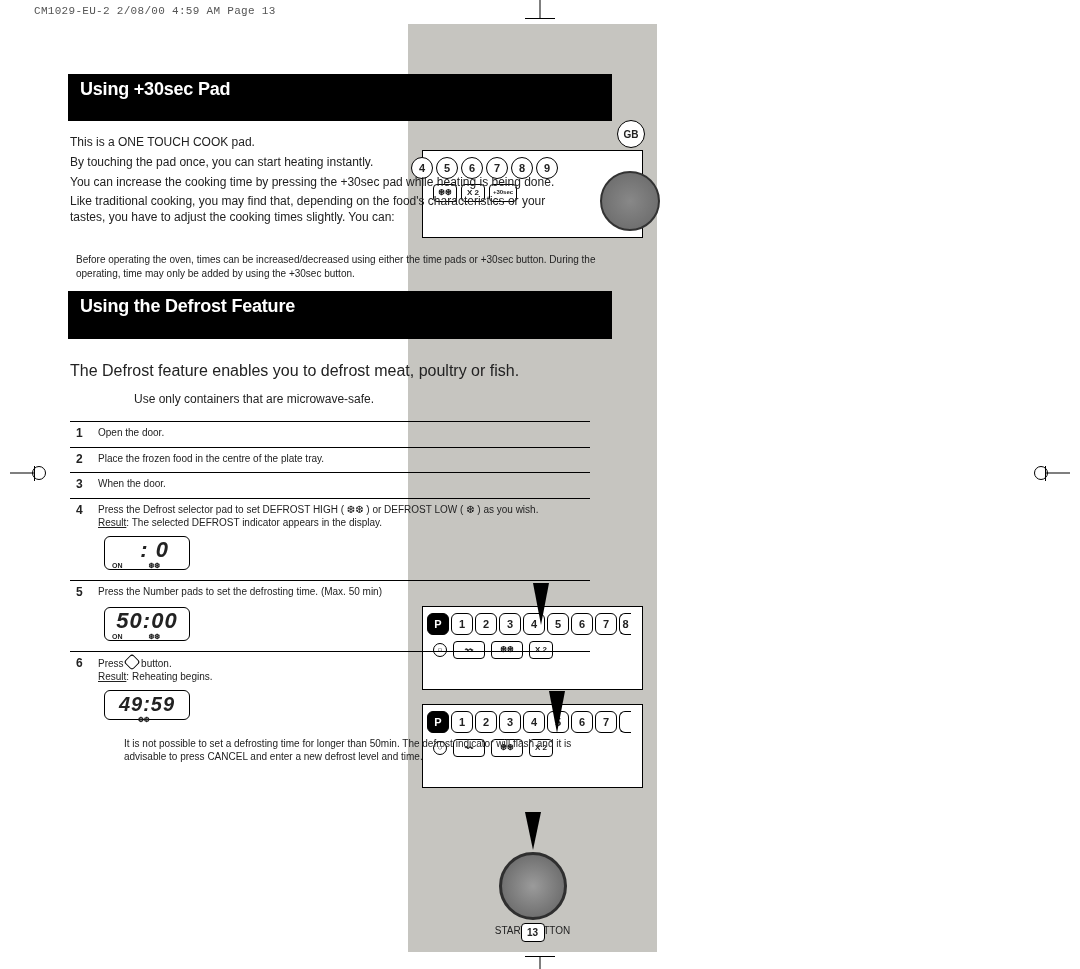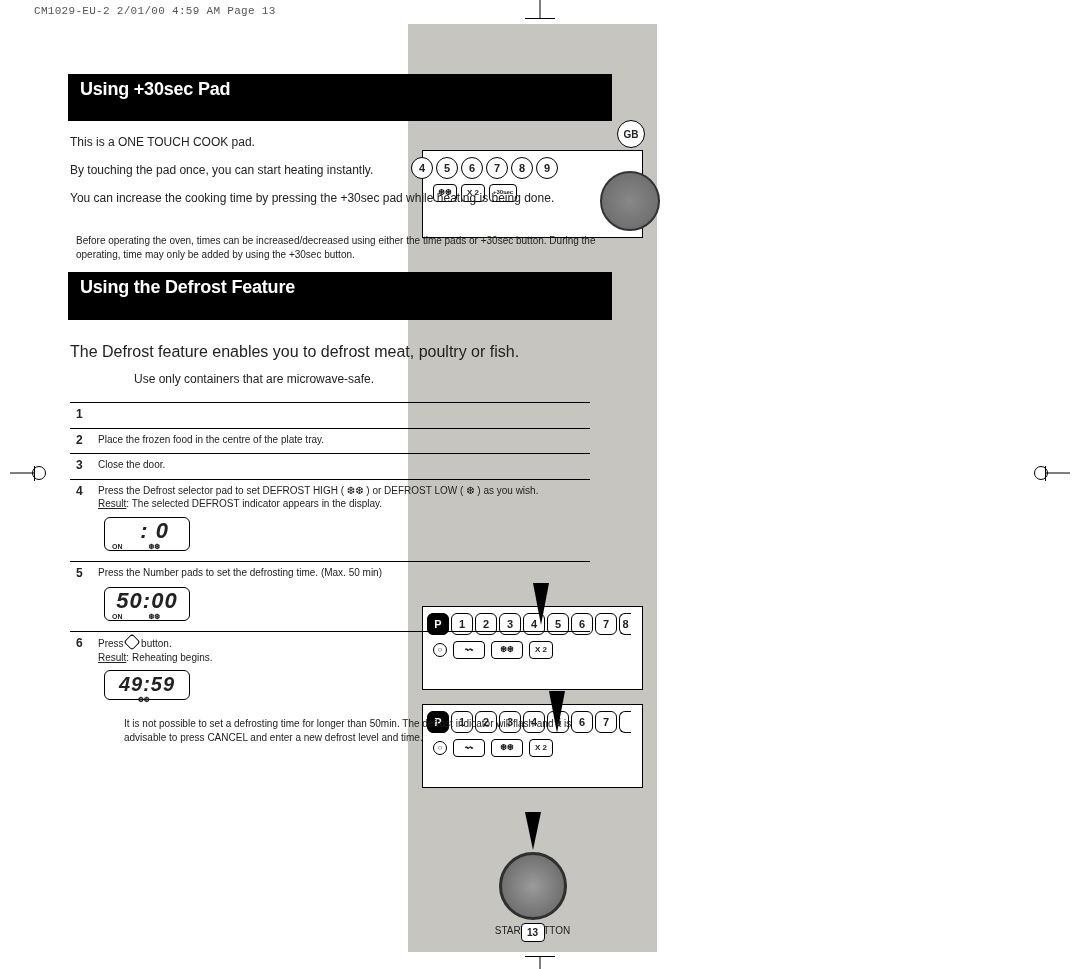--- a/index.html
+++ b/index.html
@@ -57,21 +57,21 @@
   
   #left-col{position:absolute;left:70px;top:74px;width:532px;}
 
   .sec-title{
     background:#000;color:#fff;font-weight:bold;
     font-size:18px;letter-spacing:-0.2px;
     padding:4px 12px 20px;margin:0 0 14px -2px;
     width:520px;
   }
 
-  .body-text p{margin:12px 0 3px;font-size:12px;}
+  .body-text p{margin:4px 0 3px;font-size:12px;}
   .bullets{margin:4px 0 0 48px;font-size:12px;}
   .bullets p{margin:0 0 3px;}
 
   #note1{margin:28px 0 0 6px;font-size:10px;line-height:1.35;width:520px;}
 
   #sec2{margin-top:11px;}
 
   #intro2{margin:22px 0 4px;font-size:16px;}
   #safe{margin:10px 0 14px 64px;font-size:12px;}
 
@@ -170,21 +170,21 @@
 
   #note2{margin:10px 0 0 54px;font-size:10px;line-height:1.35;width:470px;}
 
   .start-btn{position:relative;border:1px solid #000;border-radius:3px;transform:rotate(45deg);width:10px;height:10px;display:inline-block;vertical-align:-1px;}
 </style>
 </head>
 <body>
 
 <div id="page">
 
-  <div id="print-header">CM1029-EU-2  2/01/00 4:59 AM  Page 13</div>
+  <div id="print-header">CM1029-EU-2  2/08/00 4:59 AM  Page 13</div>
 
   <div class="crop crop-top"></div>
   <div class="crop crop-bottom"></div>
   <div class="crop crop-left">
       <span class="circ"></span>
     </div>
   <div class="crop crop-right">
       <span class="circ"></span>
     </div>
 
@@ -262,40 +262,42 @@
     </div>
   </div>
 
   <div id="left-col">
 
     <h2 class="sec-title">Using +30sec Pad</h2>
     <div class="body-text" style="width:510px">
       <p>This is a ONE TOUCH COOK pad.</p>
       <p>By touching the pad once, you can start heating instantly.</p>
       <p>You can increase the cooking time by pressing the +30sec pad while heating is being done.</p>
+      <p>Like traditional cooking, you may find that, depending on the food's characteristics or your tastes, you have to adjust the cooking times slightly. You can:</p>
     </div>
     <div id="note1">Before operating the oven, times can be increased/decreased using either the time pads or +30sec button. During the operating, time may only be added by using the +30sec button.</div>
 
     <div id="sec2">
       <h2 class="sec-title">Using the Defrost Feature</h2>
       <p id="intro2">The Defrost feature enables you to defrost meat, poultry or fish.</p>
       <p id="safe">Use only containers that are microwave-safe.</p>
 
       <div class="steps">
 
         <div class="step">
           <span class="num">1</span>
+          <span class="txt">Open the door.</span>
         </div>
         <div class="step">
           <span class="num">2</span>
           <span class="txt">Place the frozen food in the centre of the plate tray.</span>
         </div>
         <div class="step">
           <span class="num">3</span>
-          <span class="txt">Close the door.</span>
+          <span class="txt">When the door.</span>
         </div>
 
         <div class="step" style="display:block;padding-bottom:8px">
           <div style="display:flex">
             <span class="num">4</span>
             <span class="txt">
               <span>Press the Defrost selector pad to set DEFROST HIGH ( ❆❆ ) or DEFROST LOW ( ❆ ) as you wish.</span><br>
               <span class="result"><u>Result</u><span>: The selected DEFROST indicator appears in the display.</span></span>
             </span>
           </div>

